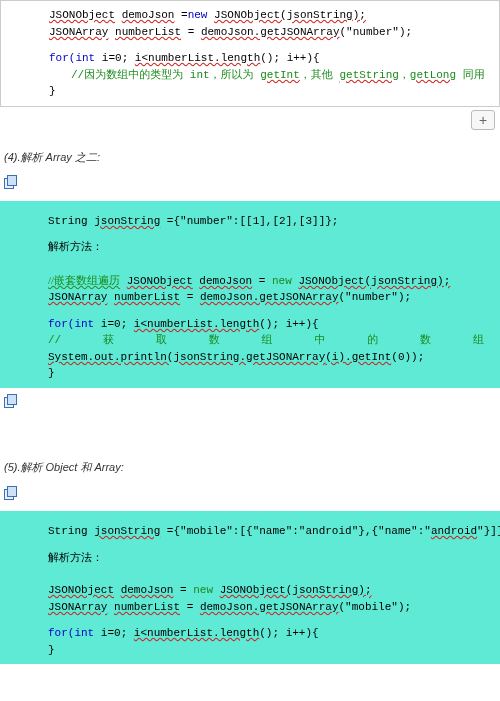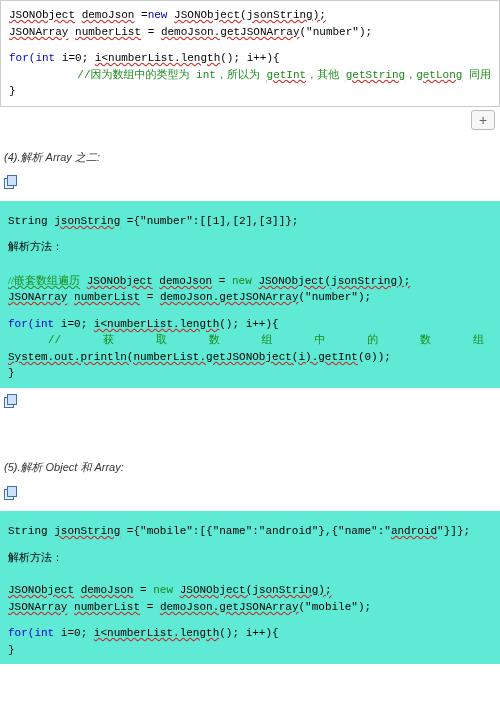--- a/index.html
+++ b/index.html
@@ -62,24 +62,24 @@
     width: 8px; height: 9px;
     border: 1px solid #3b6fb5;
     background: #cfe1f7;
     left: 3px; top: 0;
   }
   .gray-block {
     background: #5eead4;
     padding: 6px 8px;
     margin: 2px 0;
   }
-  .line { white-space: pre; }
+  .line { white-space: pre; margin-left: 40px; }
   .kw { color: #0000c8; }
   .new { color: #1a8a1a; }
-  .indent1 { padding-left: 22px; text-align: right; }
+  .indent1 { padding-left: 22px; }
   .err {
     text-decoration-line: underline;
     text-decoration-style: wavy;
     text-decoration-color: #cc2222;
     text-underline-offset: 1px;
   }
   .err-g {
     text-decoration-line: underline;
     text-decoration-style: wavy;
     text-decoration-color: #2a8a2a;
@@ -127,21 +127,21 @@
     <span>//</span>
       <span>获</span>
       <span>取</span>
       <span>数</span>
       <span>组</span>
       <span>中</span>
       <span>的</span>
       <span>数</span>
       <span>组</span>
   </div>
-  <div class="line"><span class="err">System.out.println</span><span class="err">(numberList.getJSONObject</span><span class="err">(i).getInt</span><span>(0));</span></div>
+  <div class="line"><span class="err">System.out.println</span><span class="err">(jsonString.getJSONArray</span><span class="err">(i).getInt</span><span>(0));</span></div>
   <div class="line"><span>}</span></div>
 </div>
 
 <span class="copy-icon"></span>
 
 
 <div class="section-title">(5).解析 Object 和 Array:</div>
 <span class="copy-icon"></span>
 
 <div class="gray-block">

